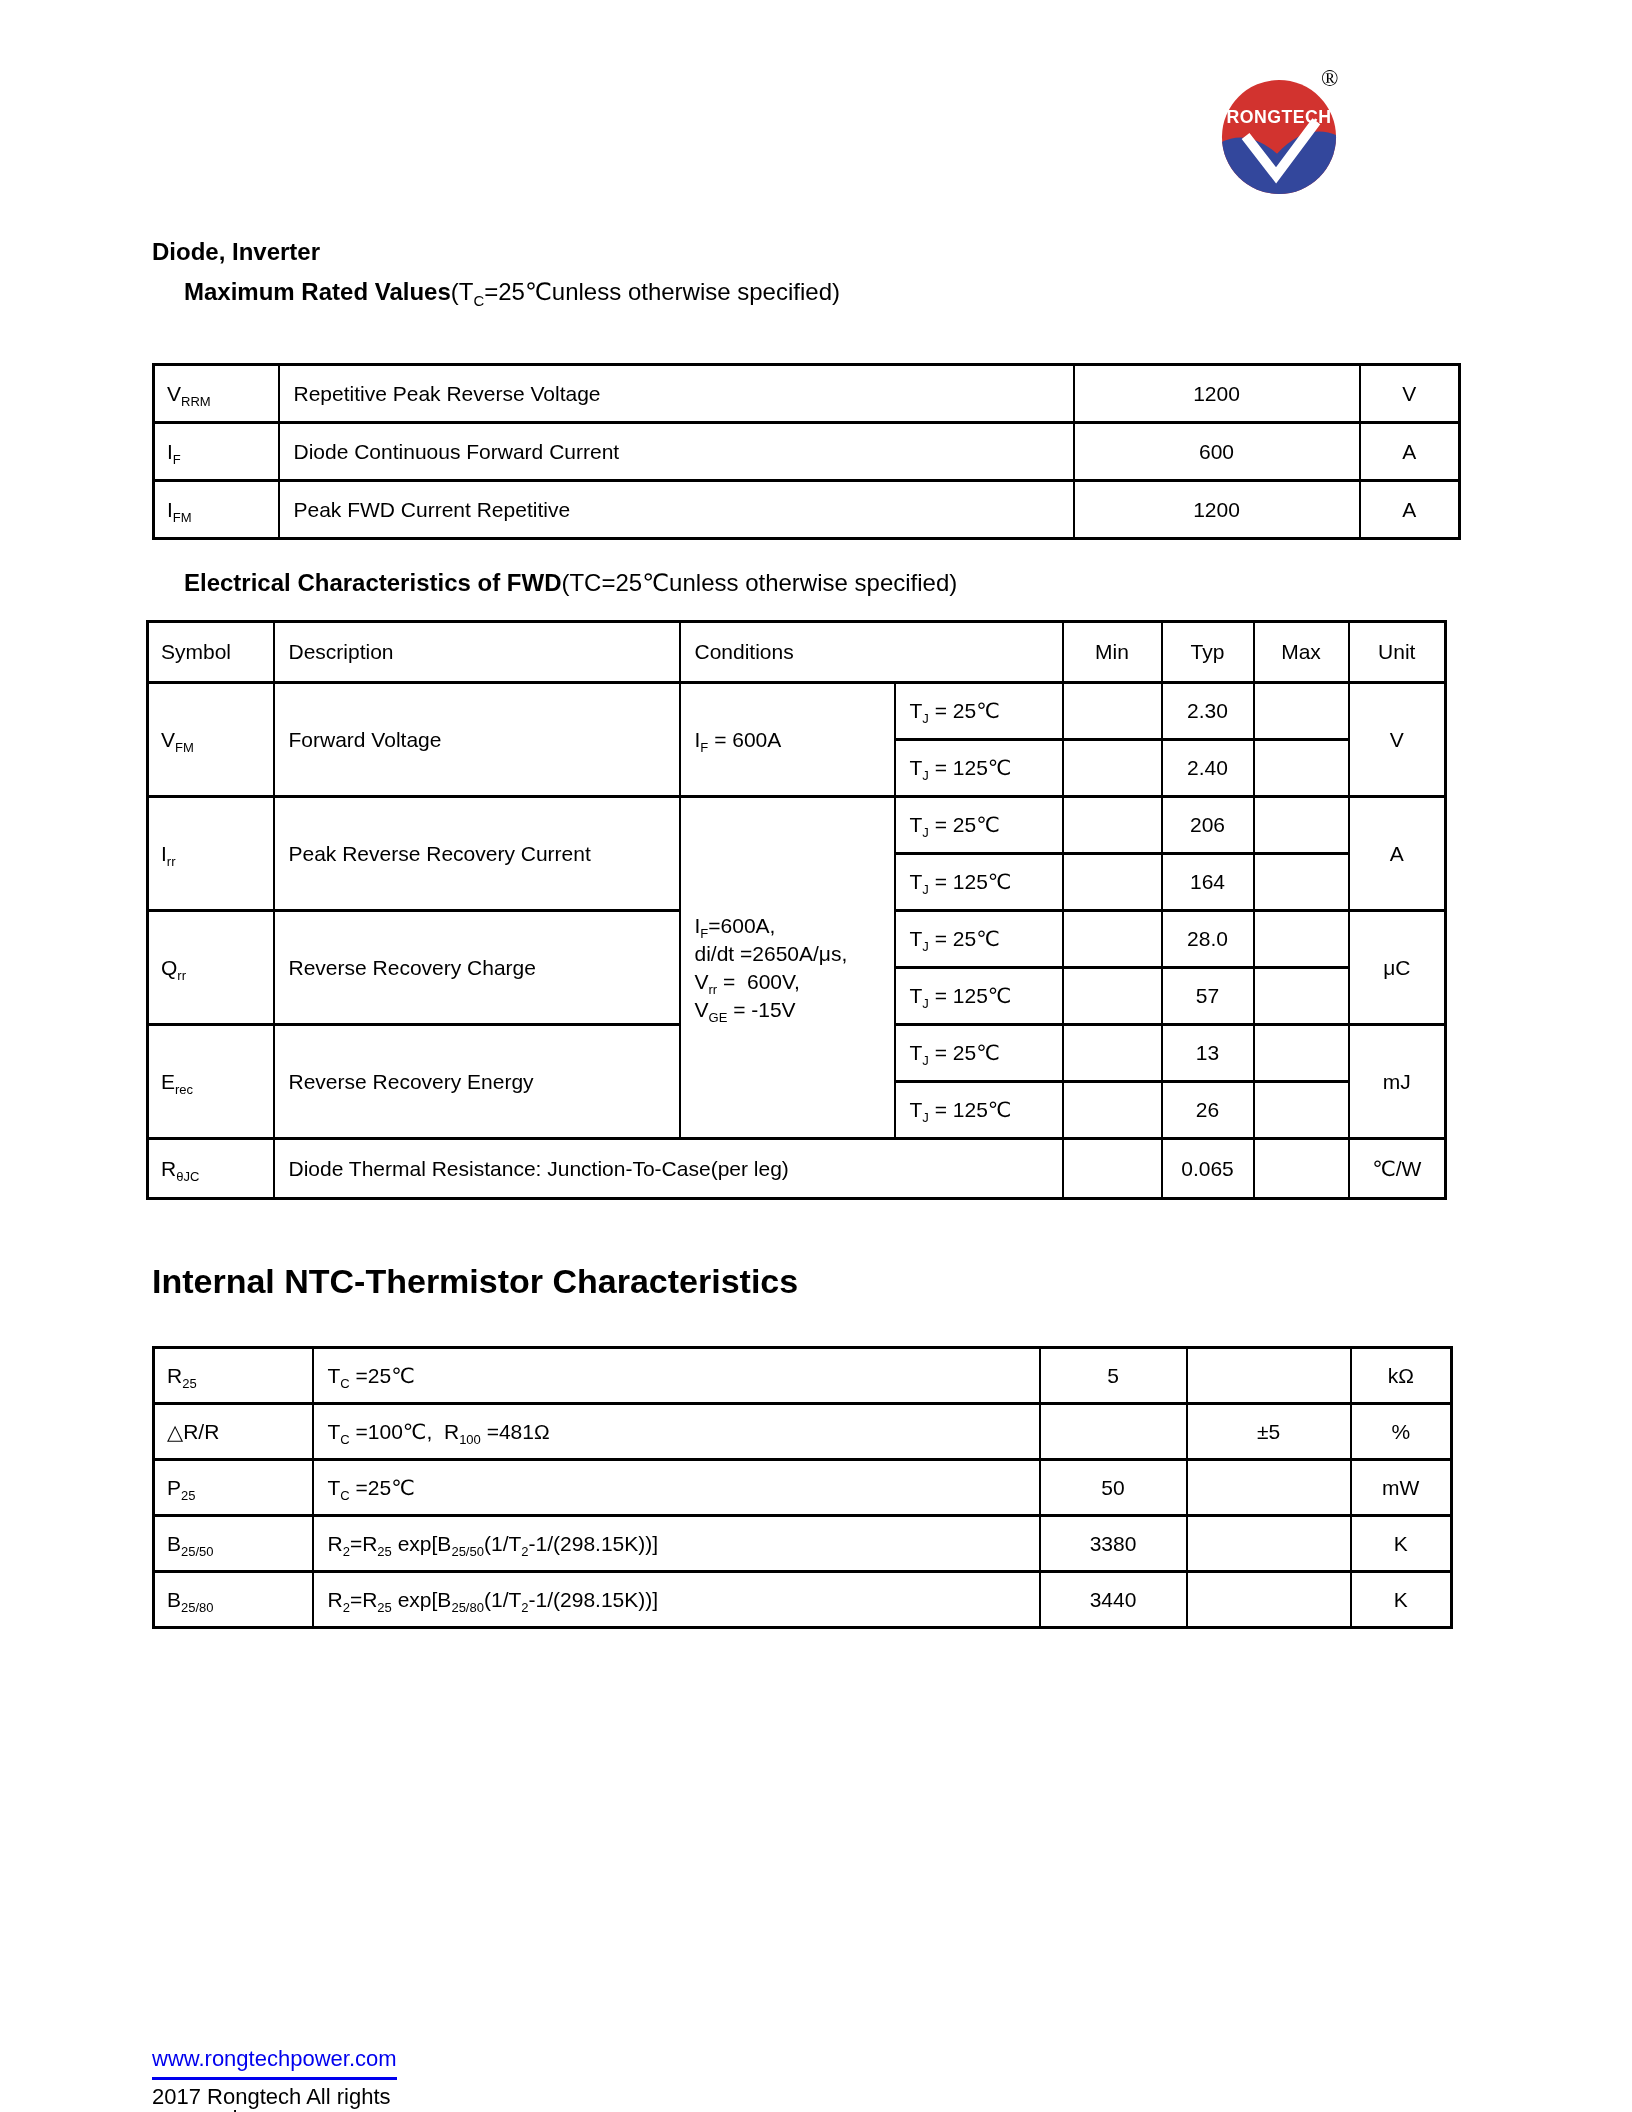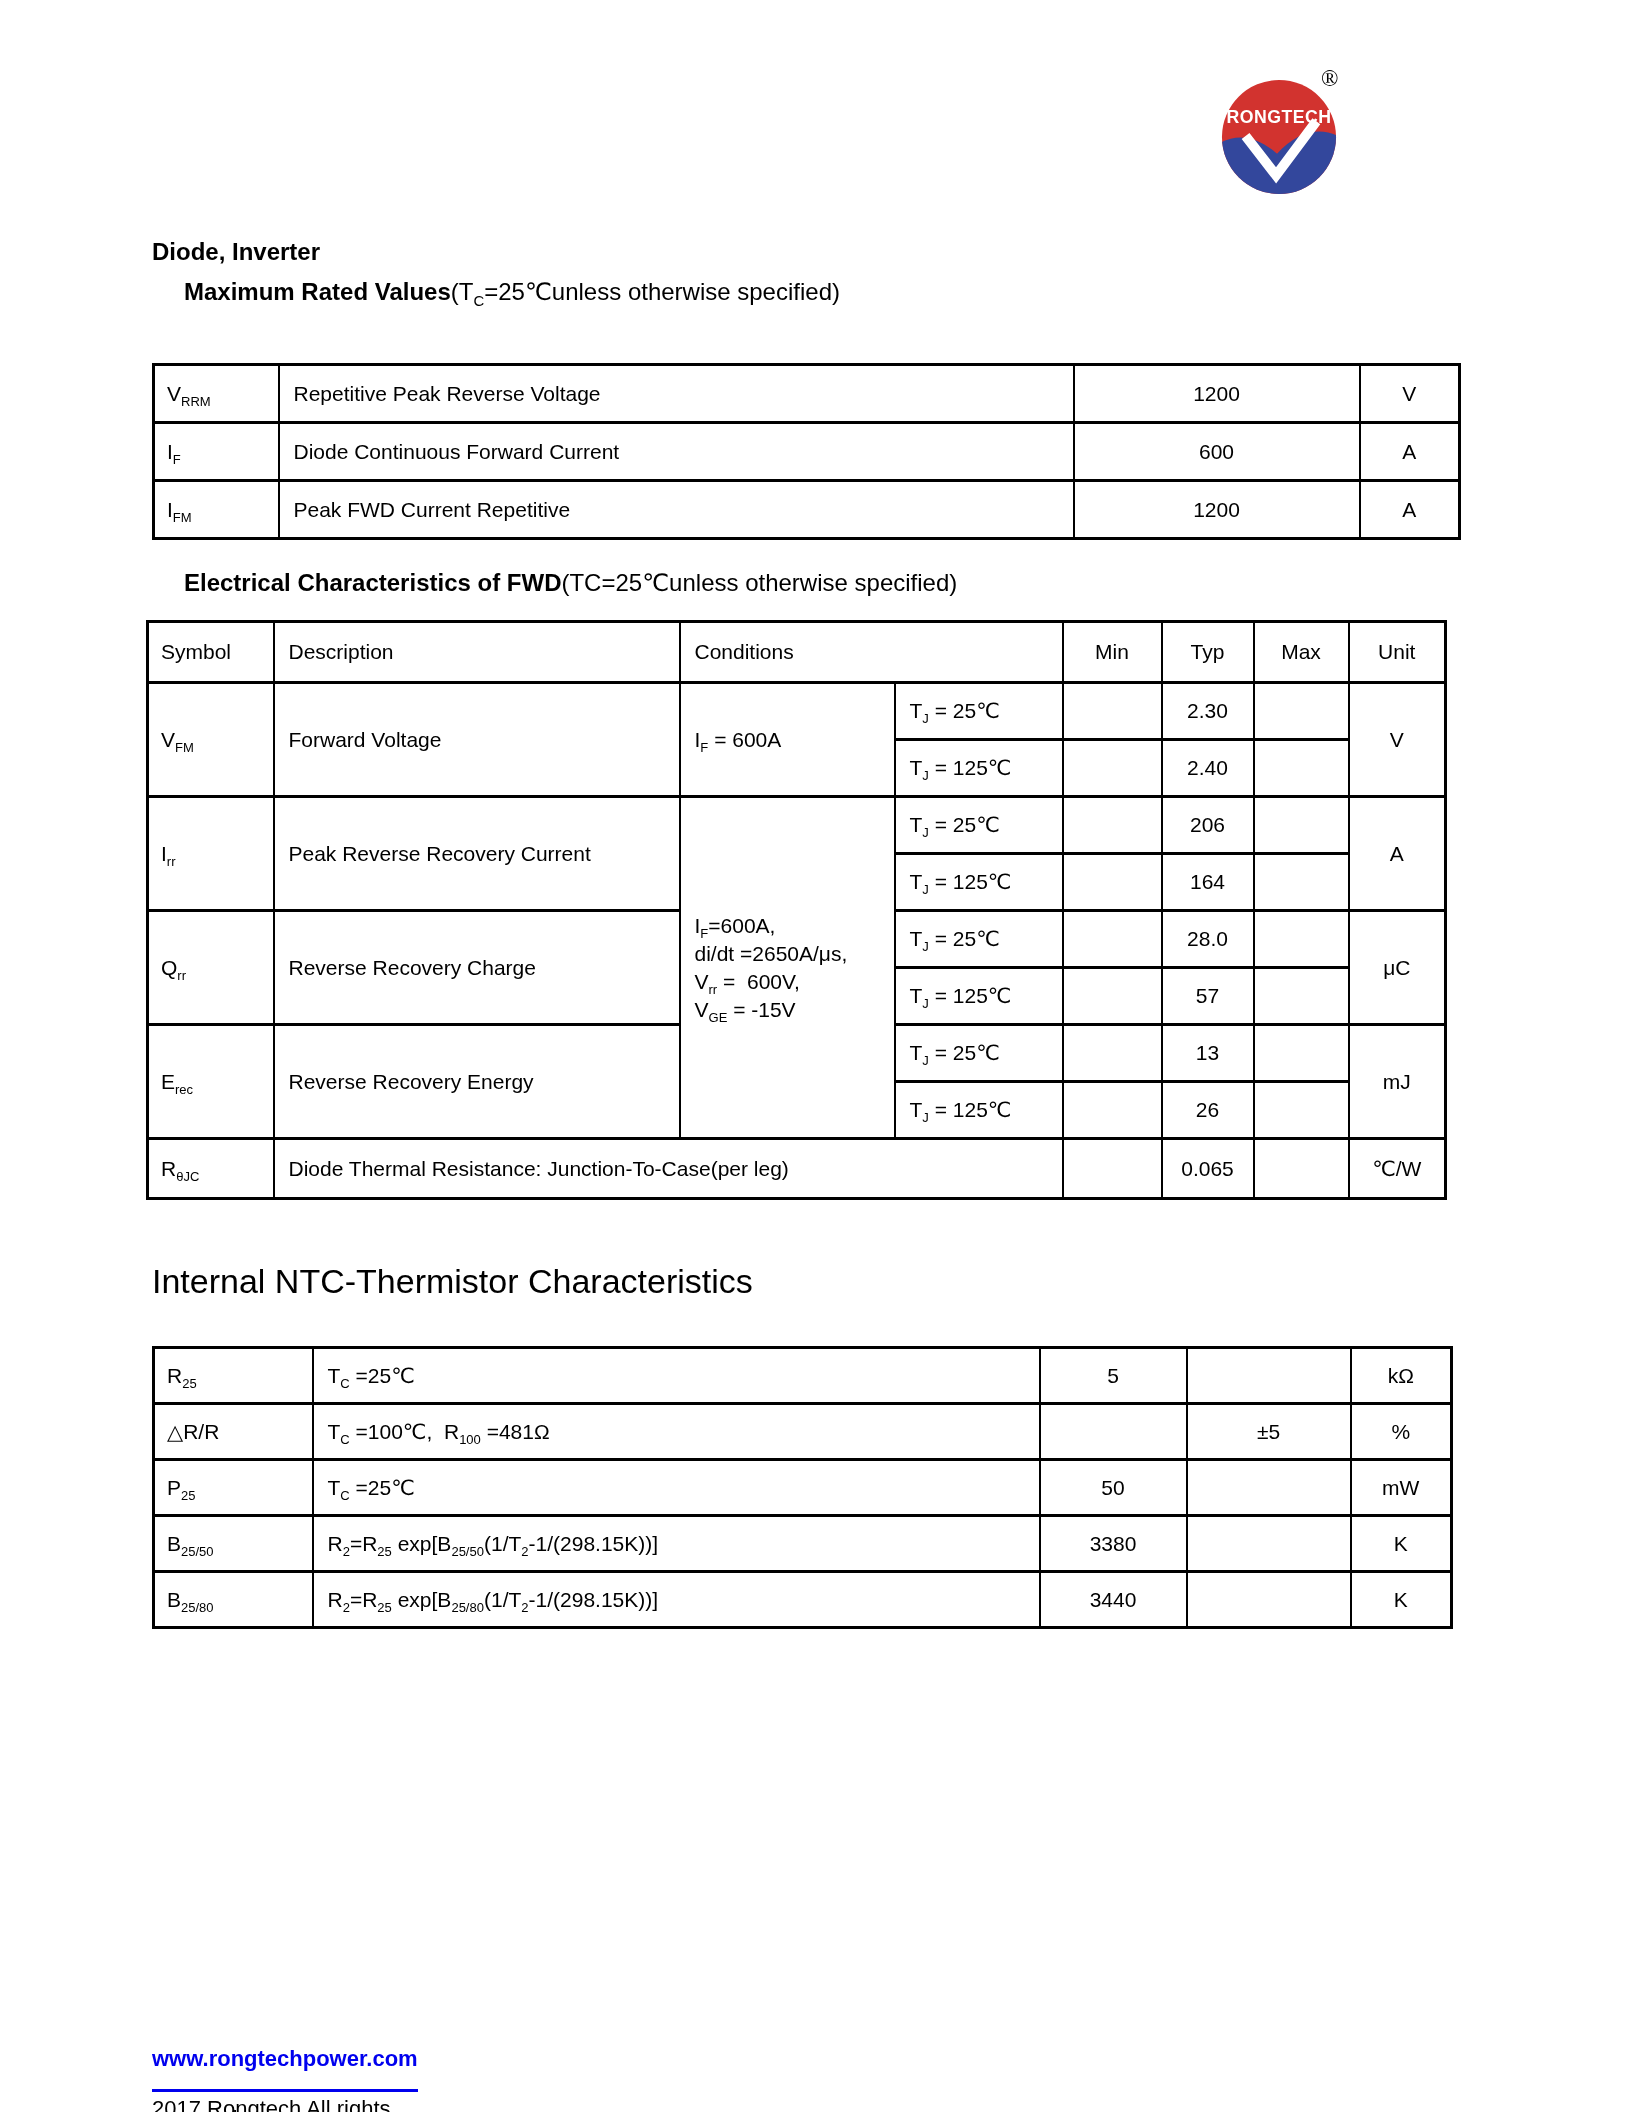--- a/index.html
+++ b/index.html
@@ -11,21 +11,21 @@
     background: #fff;
     overflow: hidden;
     color: #000;
     font-family: "Liberation Sans", "DejaVu Sans", sans-serif;
   }
 
   
   .abs { position: absolute; }
   .title { left:152px; font-size:24px; line-height:40px; }
   .title .rich b { font-weight:bold;margin-left:32px; }
-  .h3 { left:152px; font-size:34px; font-weight:normal; }
+  .h3 { left:152px; font-size:34px; font-weight:bold; }
 
   .rich { white-space: pre; }
   sub { font-size:0.62em; line-height:0; }
 
   
   table.dt { border-collapse:collapse; table-layout:fixed; border:3px solid #000; }
   .dt td, .dt th {
     border:2px solid #000;
     border-top-width:3px; border-bottom-width:3px;
     font-size:21px; font-weight:normal;
@@ -46,21 +46,21 @@
   .regmark {
     left:1321px; top:66px; font-size:23px;
     font-family:"Liberation Serif","DejaVu Serif",serif;
   }
 
   
   .footer-left { left:152px; top:2042px; font-size:22px; line-height:34px; }
   .site-link {
     color: var(--link-blue,#0000ee);
     border-bottom: 3px solid var(--link-blue,#0000ee);
-    padding-bottom:13px; display:inline-block; cursor:pointer;font-weight:bold;
+    padding-bottom:1px; display:inline-block; cursor:pointer;
   }
   .copyright { color:#000; }
   .copyright-clip { left:152px; top:2106px; font-size:22px; }
   .footer-right { right:174px; top:2042px; font-size:22px; line-height:34px; text-align:right; white-space:pre; }
 </style>
 </head>
 <body>
 
 <div id="page">
 

